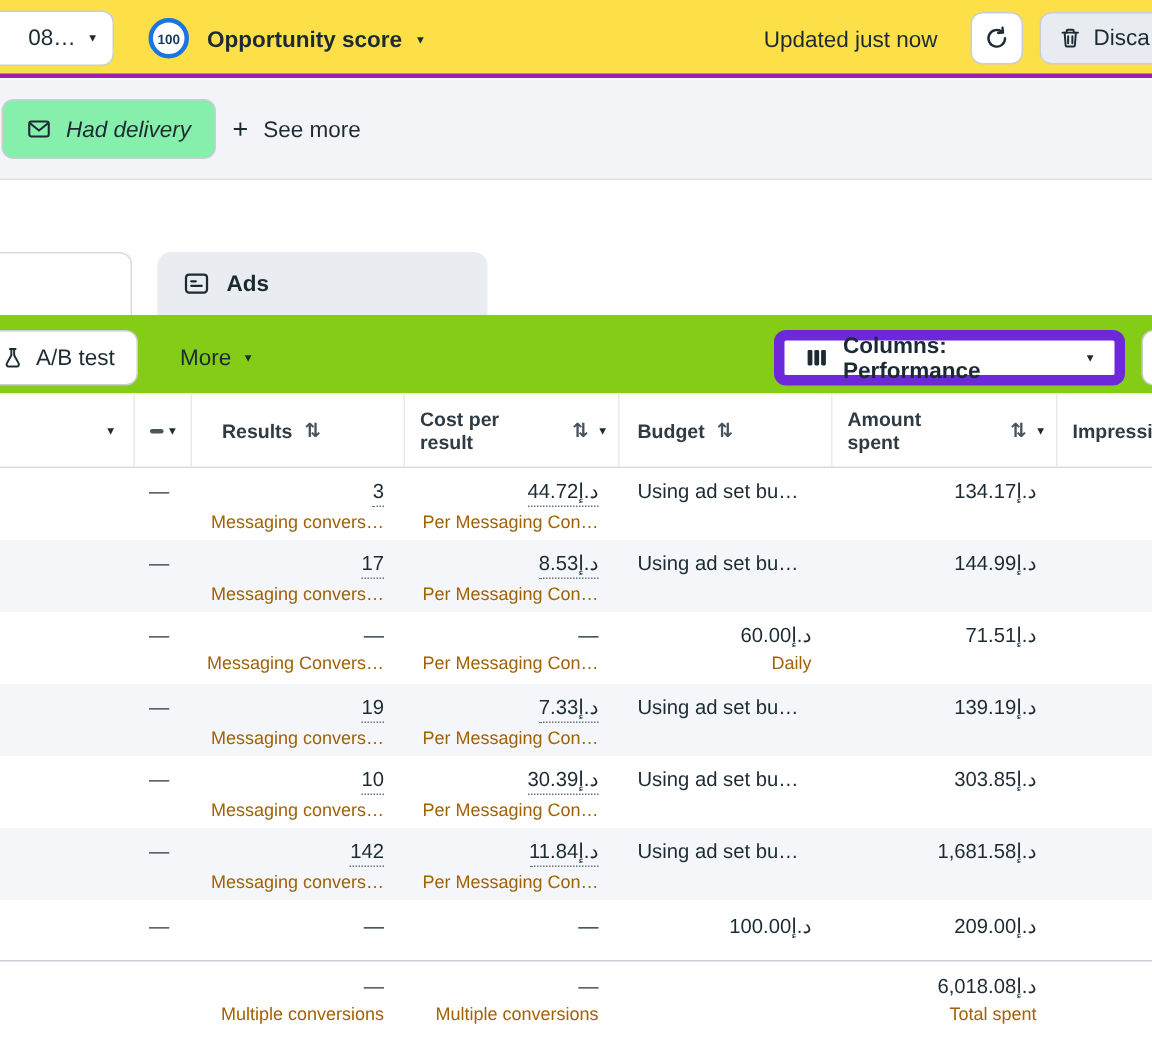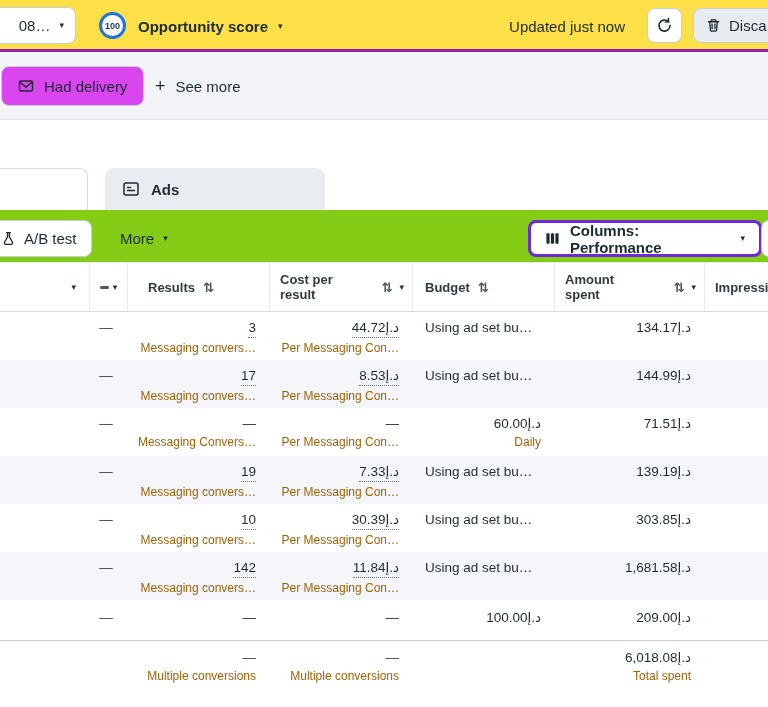--- a/index.html
+++ b/index.html
@@ -31,22 +31,22 @@
             display:flex; align-items:center; justify-content:center; cursor:pointer; }
   .discard-btn { position:absolute; left:693px; top:8px; width:130px; height:35px;
             background:#e8ebef; border:1px solid #c9ced6; border-radius:8px;
             display:flex; align-items:center; gap:8px; padding:0 12px;
             font-size:15px; font-weight:500; color:#1c2b33; cursor:pointer; }
 
   
   .chips-row { position:absolute; top:53px; left:0; width:768px; height:67px;
             background:#f2f4f8; border-bottom:1px solid #dfe2e7; }
   .chip { position:absolute; left:1px; top:13px; height:40px;
-            background:#d946ef; border:1px solid #c9ced6; border-radius:8px;
-            display:flex; align-items:center; gap:10px; padding:0 16px; cursor:pointer; }
+            background:#86efac; border:1px solid #c9ced6; border-radius:8px;
+            display:flex; align-items:center; gap:10px; padding:0 16px; cursor:pointer;font-style:italic; }
   .see-more { position:absolute; left:155px; top:13px; height:40px;
             display:flex; align-items:center; gap:10px; cursor:pointer; }
   .plus-glyph { font-size:18px; font-weight:400; line-height:1; }
 
   
   .tabs-row { position:absolute; top:168px; left:0; width:768px; height:42px;text-align:right; }
   .tab-partial { position:absolute; left:-20px; top:0; width:108px; height:43px;
             background:#fff; border:1px solid #d8dce1; border-bottom:none;
             border-top-right-radius:8px; }
   .tab-ads { position:absolute; left:105px; top:0; width:220px; height:42px;
@@ -56,23 +56,23 @@
 
   
   .toolbar { position:absolute; top:210px; left:0; width:768px; height:52px; background:#84cc16; }
   .ab-btn { position:absolute; left:-14px; top:10px; height:37px;
             background:#fff; border:1px solid #c9ced6; border-radius:8px;
             display:flex; align-items:center; gap:8px; padding:0 14px;
             font-size:15px; font-weight:500; cursor:pointer; }
   .more-dd { position:absolute; left:120px; top:10px; height:37px;
             display:flex; align-items:center; gap:9px; font-weight:500; cursor:pointer; }
   .columns-btn { position:absolute; left:516px; top:10px; width:234px; height:37px;
-            background:#fff; border:3px solid #6d28d9; border-radius:8px;
+            background:#fff; border:7px solid #6d28d9; border-radius:8px;
             display:flex; align-items:center; gap:10px; padding:0 14px;
-            font-size:15px; font-weight:600; cursor:pointer;margin-left:12px; }
+            font-size:15px; font-weight:600; cursor:pointer; }
   .columns-btn .chev { margin-left:auto; }
   .partial-btn { position:absolute; left:761px; top:10px; width:40px; height:37px;
             background:#fff; border:1px solid #c9ced6; border-radius:8px; }
 
   
   .table { position:absolute; top:262px; left:0; width:768px; }
   .c0{width:90px} .c1{width:38px} .c2{width:142px} .c3{width:143px}
   .c4{width:142px} .c5{width:150px} .c6{width:63px}
 
   .hrow { display:flex; height:50px; background:#fff;

